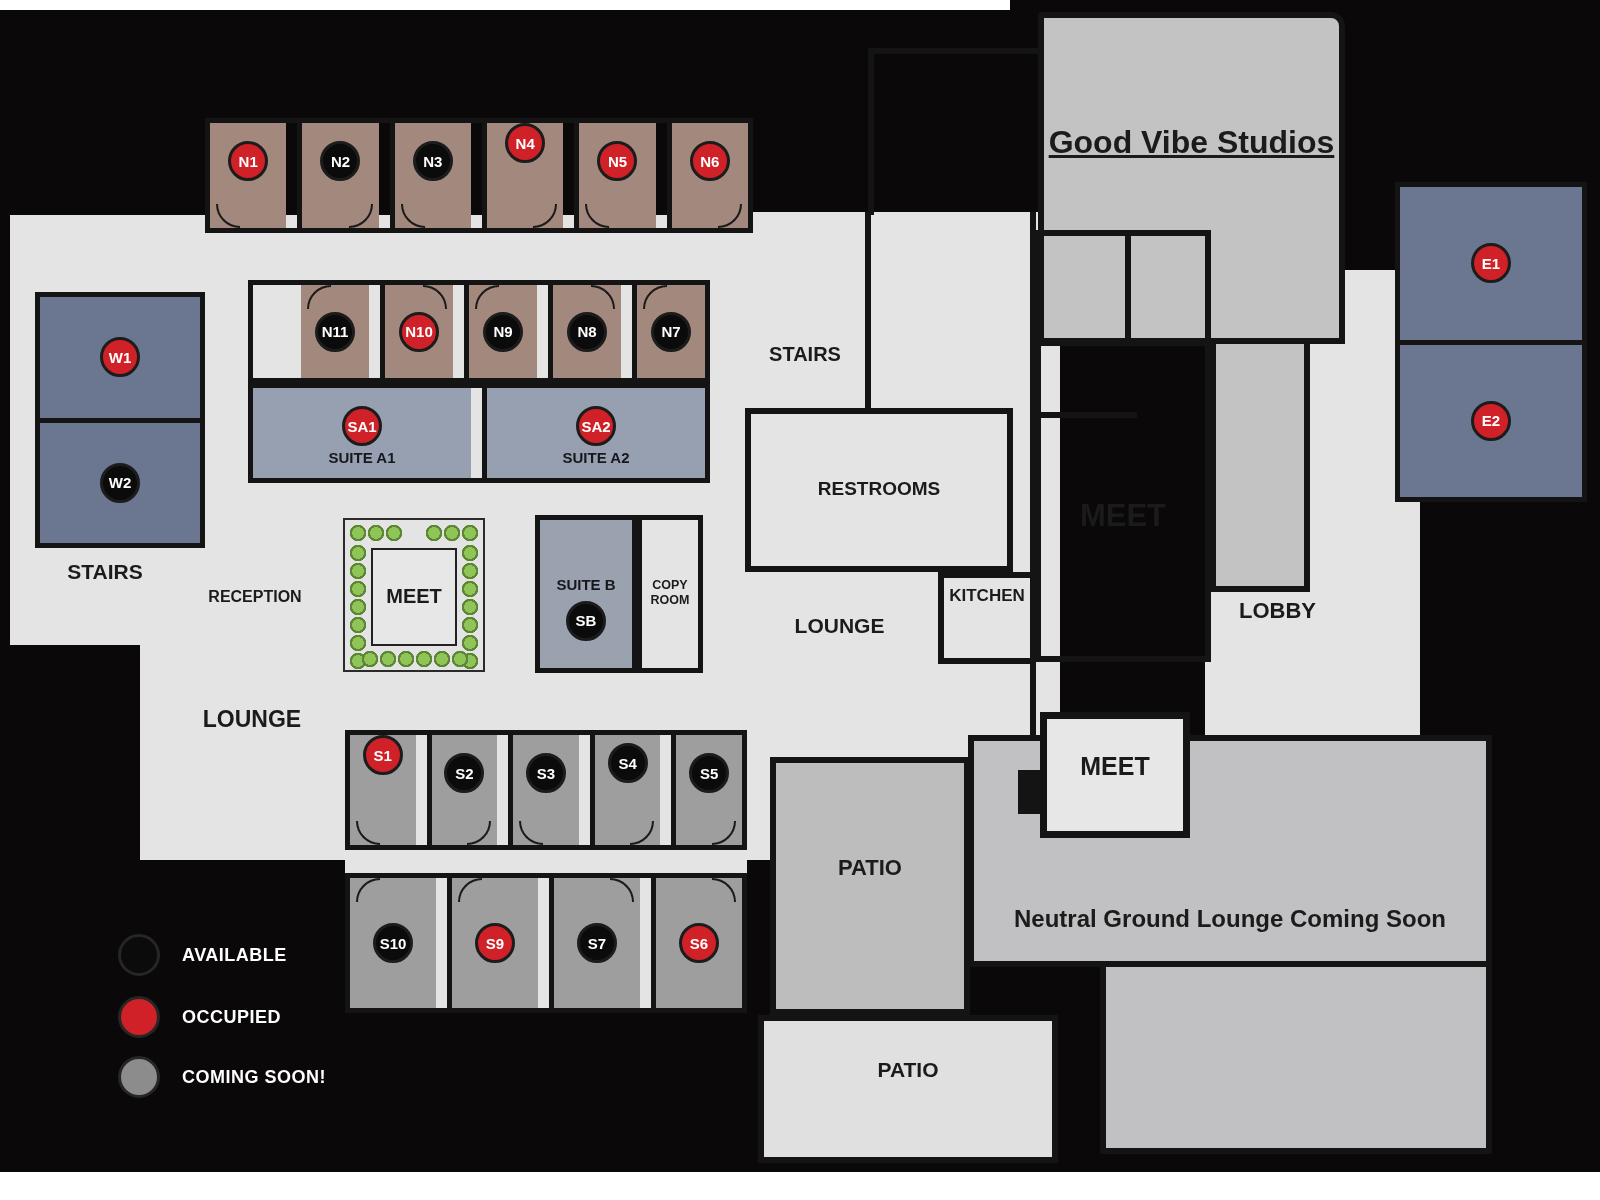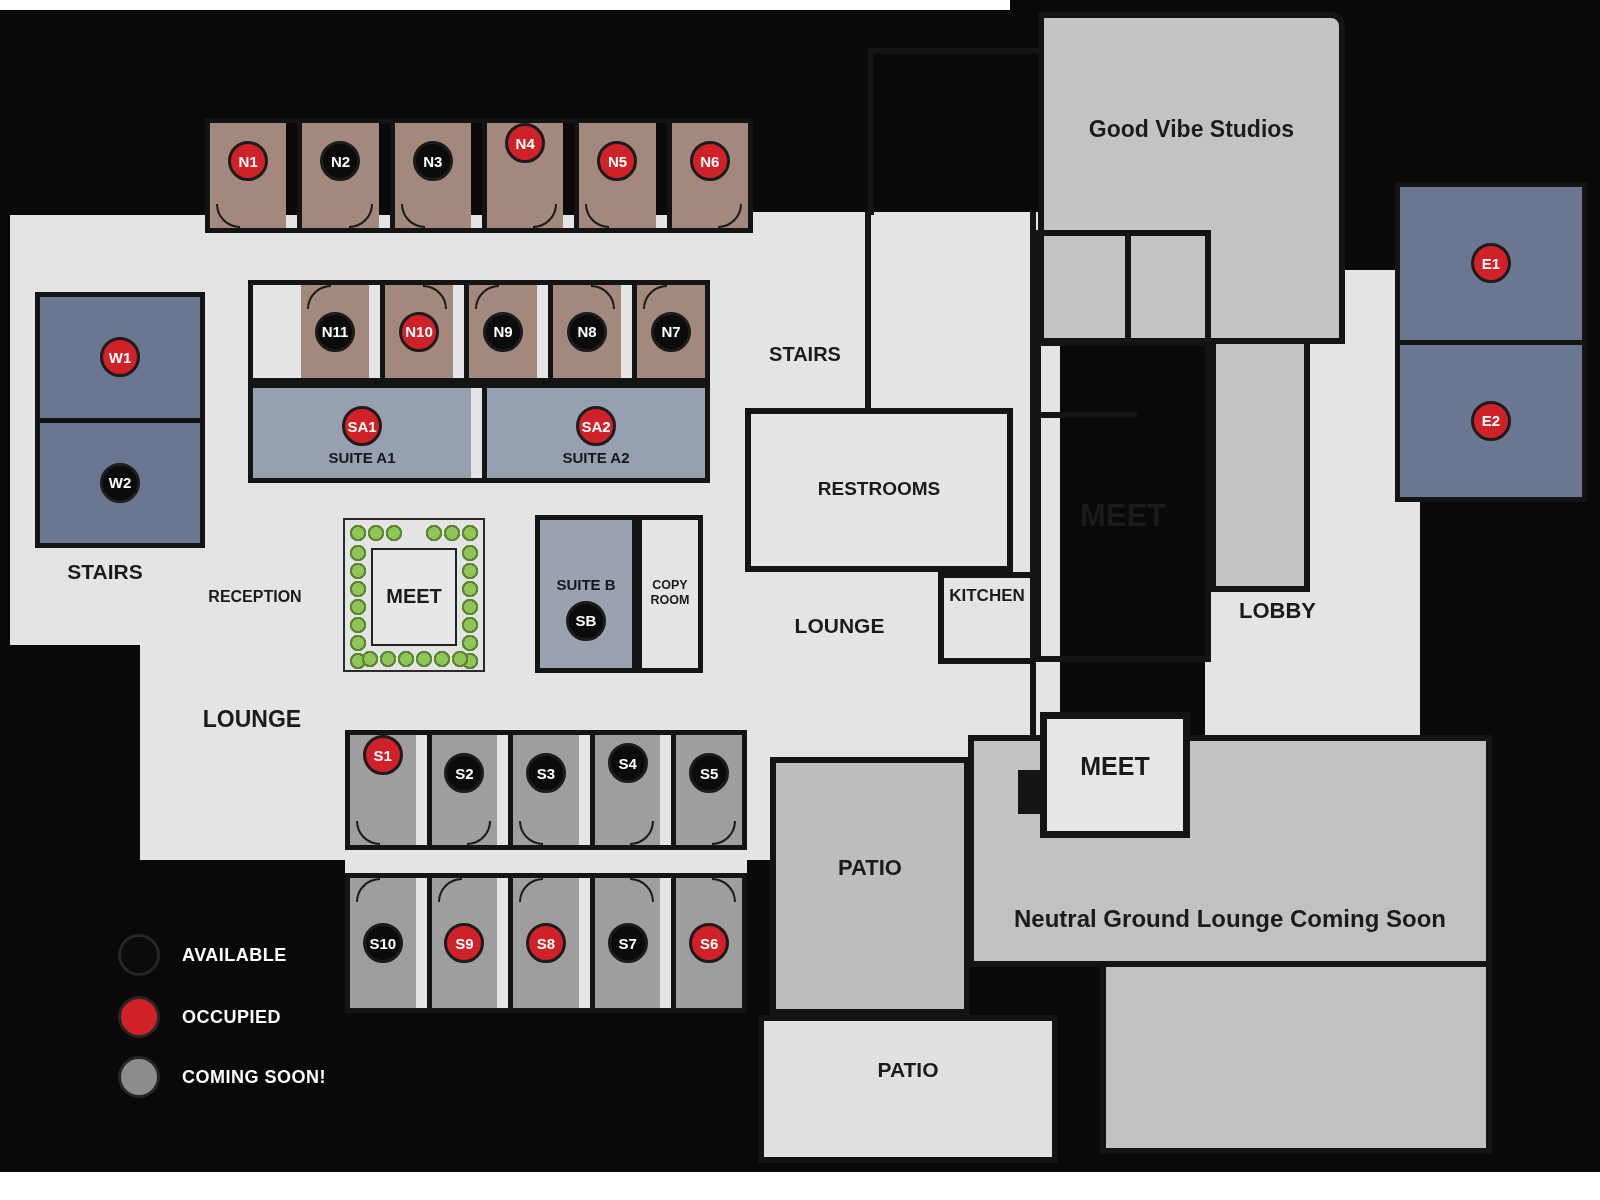--- a/index.html
+++ b/index.html
@@ -59,21 +59,21 @@
   <div class="abs floor" style="left:140px;top:645px;width:618px;height:215px;"></div>
   <div class="abs floor" style="left:345px;top:855px;width:402px;height:158px;"></div>
   <div class="abs floor" style="left:740px;top:212px;width:320px;height:648px;"></div>
   <div class="abs floor" style="left:1308px;top:270px;width:112px;height:322px;"></div>
   <div class="abs floor" style="left:1205px;top:590px;width:215px;height:150px;"></div>
 
   <div class="wallbox floor" style="left:868px;top:48px;width:190px;height:167px;border-bottom:none;"></div>
 
   <div class="abs" style="left:1038px;top:12px;width:307px;height:332px;background:#c3c3c4;border:6px solid #141414;border-radius:4px 14px 0 0;"></div>
   <div class="abs" style="left:1210px;top:344px;width:100px;height:248px;background:#c3c3c4;border:6px solid #141414;border-top:none;"></div>
-  <div class="arealabel" style="left:1038px;top:116px;width:307px;font-size:23px;">Good Vibe Studios</div>
+  <div class="arealabel" style="left:1038px;top:124px;width:307px;font-size:32px;text-decoration:underline;">Good Vibe Studios</div>
 
   <div class="wallbox floor" style="left:1035px;top:230px;width:176px;height:432px;"></div>
   <div class="wall" style="left:1041px;top:340px;width:164px;height:6px;"></div>
   <div class="wall" style="left:1125px;top:236px;width:6px;height:104px;"></div>
   <div class="wall" style="left:1041px;top:412px;width:96px;height:6px;"></div>
   <div class="arealabel" style="left:1043px;top:498px;width:160px;font-size:31px;">MEET</div>
 
   <div class="wall" style="left:865px;top:212px;width:6px;height:200px;"></div>
   <div class="wall" style="left:1030px;top:212px;width:6px;height:650px;"></div>
   <div class="arealabel" style="left:740px;top:343px;width:130px;font-size:20px;">STAIRS</div>
@@ -210,24 +210,20 @@
   <div class="roomrow s-fill" style="left:345px;top:873px;width:402px;height:140px;">
     <div class="cell" style="align-items:center;">
       <span class="badge" data-status="available">S10</span>
       <span class="door d-tl"></span>
     </div>
     <div class="cell" style="align-items:center;">
       <span class="badge" data-status="occupied">S9</span>
       <span class="door d-tl"></span>
     </div>
     <div class="cell" style="align-items:center;">
-      <span class="badge" data-status="occupied">S8</span>
-      <span class="door d-tl"></span>
-    </div>
-    <div class="cell" style="align-items:center;">
       <span class="badge" data-status="available">S7</span>
       <span class="door d-tr"></span>
     </div>
     <div class="cell" style="align-items:center;">
       <span class="badge" data-status="occupied">S6</span>
       <span class="door d-tr"></span>
     </div>
   </div>
 
   <div class="abs" style="left:1100px;top:958px;width:392px;height:196px;background:#c1c1c3;border:6px solid #141414;"></div>

